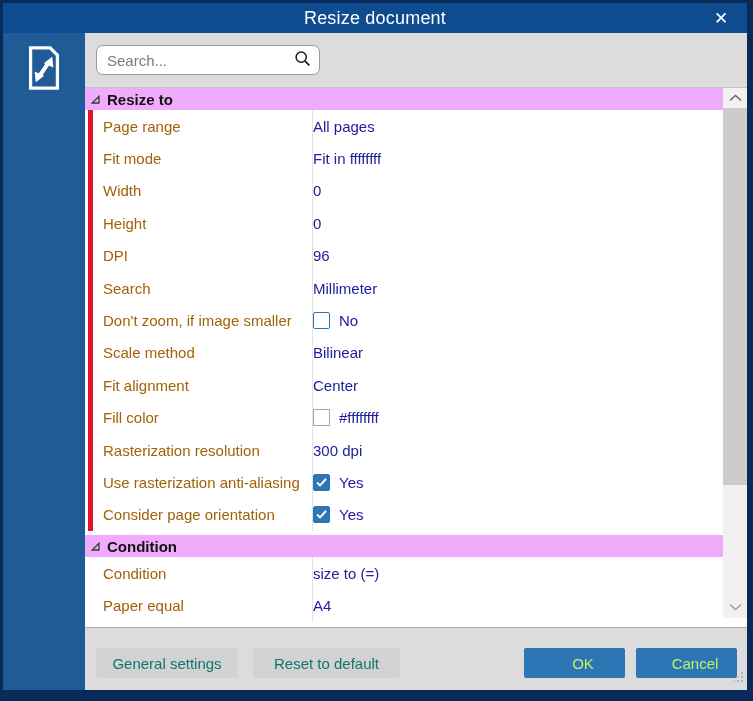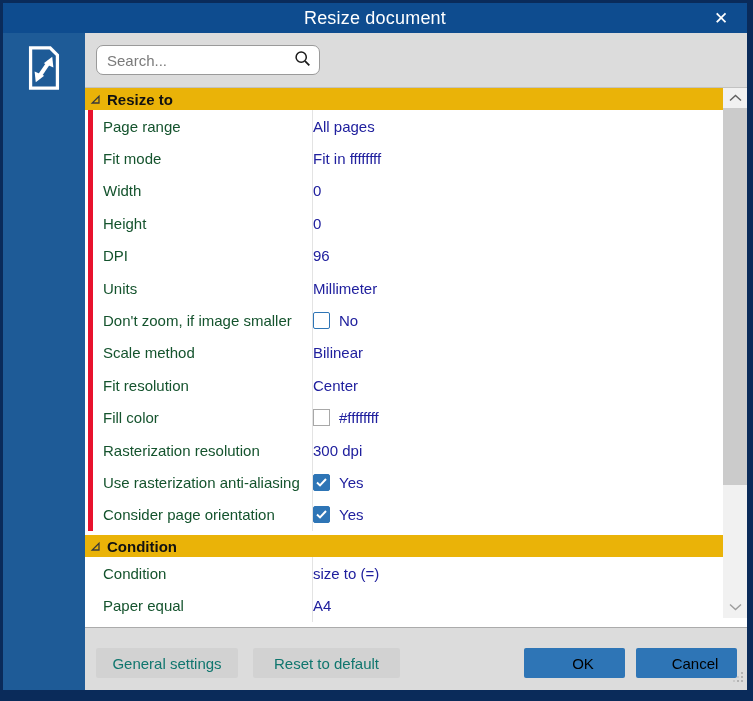--- a/index.html
+++ b/index.html
@@ -21,42 +21,42 @@
   .sidebar{flex:0 0 82px;background:#1e5b97;display:flex;justify-content:center;align-items:flex-start;padding-top:11px;box-sizing:border-box;}
   .main{flex:1;display:flex;flex-direction:column;background:#dcdcdc;min-width:0;}
   
   .search-strip{flex:0 0 55px;position:relative;border-bottom:1px solid #c2c2c2;box-sizing:border-box;}
   .search-box{position:absolute;left:11px;top:12px;width:224px;height:30px;box-sizing:border-box;background:#fff;border:1px solid #9a9a9a;border-radius:7px;display:flex;align-items:center;padding:0 8px;}
   .search-box input{border:none;outline:none;flex:1;font-size:15px;color:#333;font-family:"Liberation Sans",sans-serif;background:transparent;min-width:0;}
   .search-box input::placeholder{color:#7a7a7a;}
   
   .grid{flex:1;background:#ffffff;position:relative;border-bottom:1px solid #ababab;box-sizing:border-box;overflow:hidden;}
   .sections{position:absolute;left:0;right:24px;top:0;}
-  .sec-header{height:22px;background:#eab308;display:flex;align-items:center;gap:6px;padding-left:5px;font-size:15px;font-weight:bold;color:#121212;}
+  .sec-header{height:22px;background:#f0abfc;display:flex;align-items:center;gap:6px;padding-left:5px;font-size:15px;font-weight:bold;color:#121212;}
   .section + .section .sec-header{margin-top:4px;}
   .tri{display:flex;align-items:center;}
   .row{height:32.4px;display:flex;align-items:stretch;position:relative;background:#fff;}
   .marker{position:absolute;left:3px;top:0;bottom:0;width:5px;background:#e8112d;display:none;}
   .row.marked .marker{display:block;}
-  .plabel{flex:0 0 227px;box-sizing:border-box;padding-left:18px;font-size:15px;color:#14532d;display:flex;align-items:center;}
+  .plabel{flex:0 0 227px;box-sizing:border-box;padding-left:18px;font-size:15px;color:#a16207;display:flex;align-items:center;}
   .pvalue{flex:1;display:flex;align-items:center;gap:9px;border-left:1px solid #e3e3e3;min-width:0;}
   .vtext{font-size:15px;color:#20209e;white-space:nowrap;}
   .cb{width:17px;height:17px;box-sizing:border-box;border:1px solid #2e75b6;border-radius:2px;background:#fff;display:inline-flex;align-items:center;justify-content:center;flex:none;}
   .cb.checked{background:#2e75b6;border-color:#2e75b6;}
   .swatch{width:17px;height:17px;box-sizing:border-box;border:1px solid #a8a8a8;flex:none;}
   
   .sb{position:absolute;right:0;top:0;width:24px;height:530px;background:#f1f1f1;}
   .sb-up{position:absolute;top:0;left:0;right:0;height:20px;display:flex;align-items:center;justify-content:center;}
   .sb-thumb{position:absolute;top:20px;left:0;right:0;height:377px;background:#cbcbcb;}
   .sb-down{position:absolute;bottom:2px;left:0;right:0;height:18px;display:flex;align-items:center;justify-content:center;}
   
   .footer{flex:0 0 62px;background:#dcdcdc;position:relative;}
   .btn{position:absolute;top:20px;height:30px;box-sizing:border-box;border:none;border-radius:2px;font-size:15px;font-family:"Liberation Sans",sans-serif;display:flex;align-items:center;justify-content:center;cursor:default;}
   .btn.gray{background:#d2d2d2;color:#0f766e;}
-  .btn.blue{background:#2e75b6;color:#000000;padding-left:23px;}
+  .btn.blue{background:#2e75b6;color:#bef264;padding-left:23px;}
   .btn-general{left:11px;width:142px;}
   .btn-reset{left:168px;width:147px;}
   .btn-ok{left:439px;width:101px;}
   .btn-cancel{left:551px;width:101px;}
   .grip{position:absolute;right:3px;bottom:3px;}
 </style>
 </head>
 <body>
 
 <div class="window">
@@ -134,21 +134,21 @@
               </div>
               <div class="row marked">
                 <div class="marker"></div>
                 <div class="plabel">DPI</div>
                 <div class="pvalue">
                   <span class="vtext">96</span>
                 </div>
               </div>
               <div class="row marked">
                 <div class="marker"></div>
-                <div class="plabel">Units</div>
+                <div class="plabel">Search</div>
                 <div class="pvalue">
                   <span class="vtext">Millimeter</span>
                 </div>
               </div>
               <div class="row marked">
                 <div class="marker"></div>
                 <div class="plabel">Don't zoom, if image smaller</div>
                 <div class="pvalue">
                   <span class="cb"></span>
                   <span class="vtext">No</span>
@@ -156,21 +156,21 @@
               </div>
               <div class="row marked">
                 <div class="marker"></div>
                 <div class="plabel">Scale method</div>
                 <div class="pvalue">
                   <span class="vtext">Bilinear</span>
                 </div>
               </div>
               <div class="row marked">
                 <div class="marker"></div>
-                <div class="plabel">Fit resolution</div>
+                <div class="plabel">Fit alignment</div>
                 <div class="pvalue">
                   <span class="vtext">Center</span>
                 </div>
               </div>
               <div class="row marked">
                 <div class="marker"></div>
                 <div class="plabel">Fill color</div>
                 <div class="pvalue">
                   <span class="swatch" style="background: rgb(255, 255, 255);"></span>
                   <span class="vtext">#ffffffff</span>

